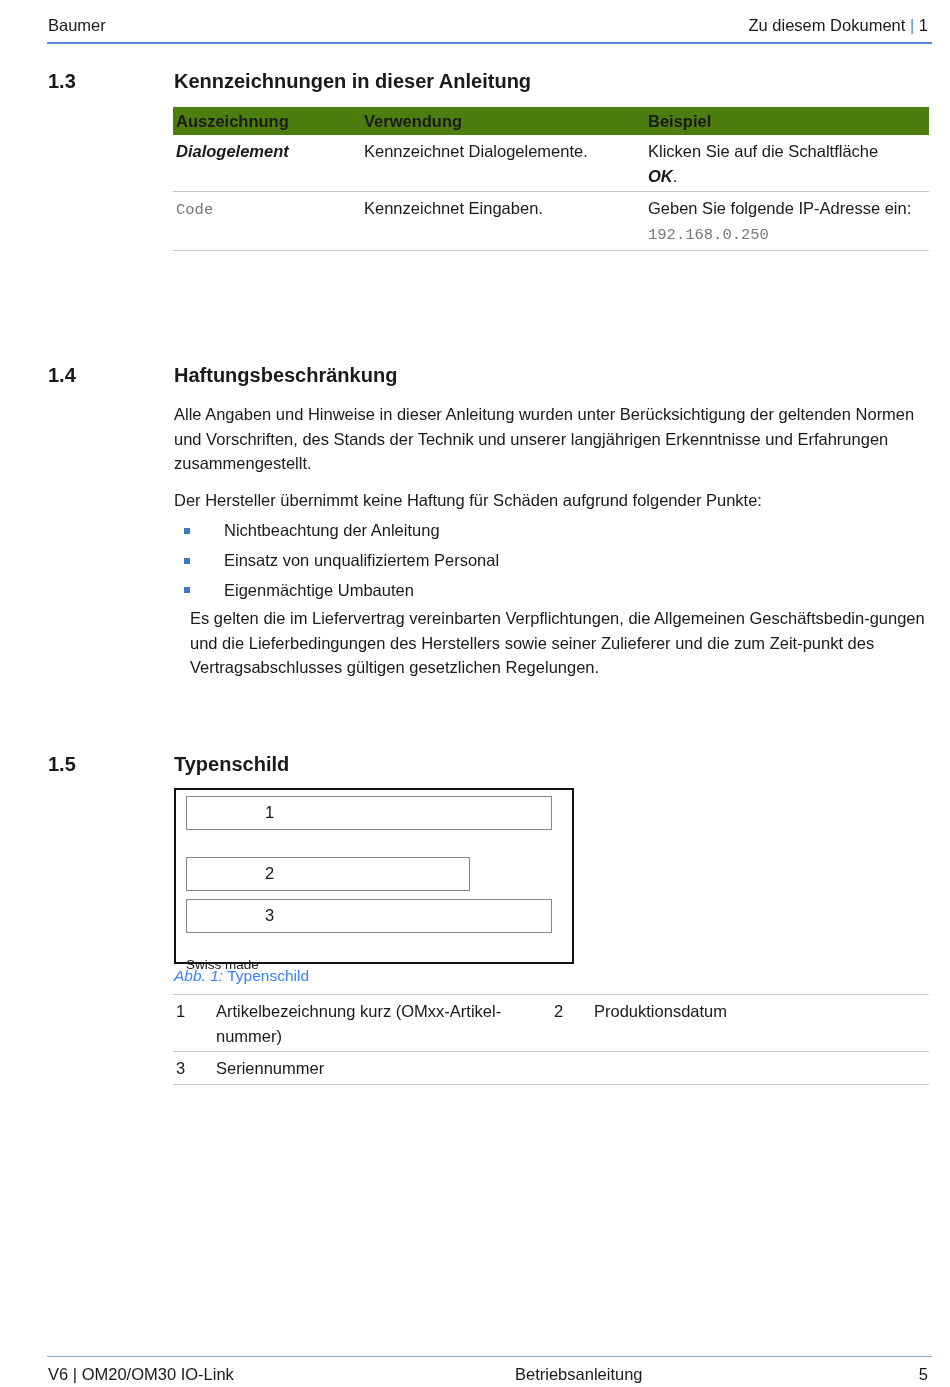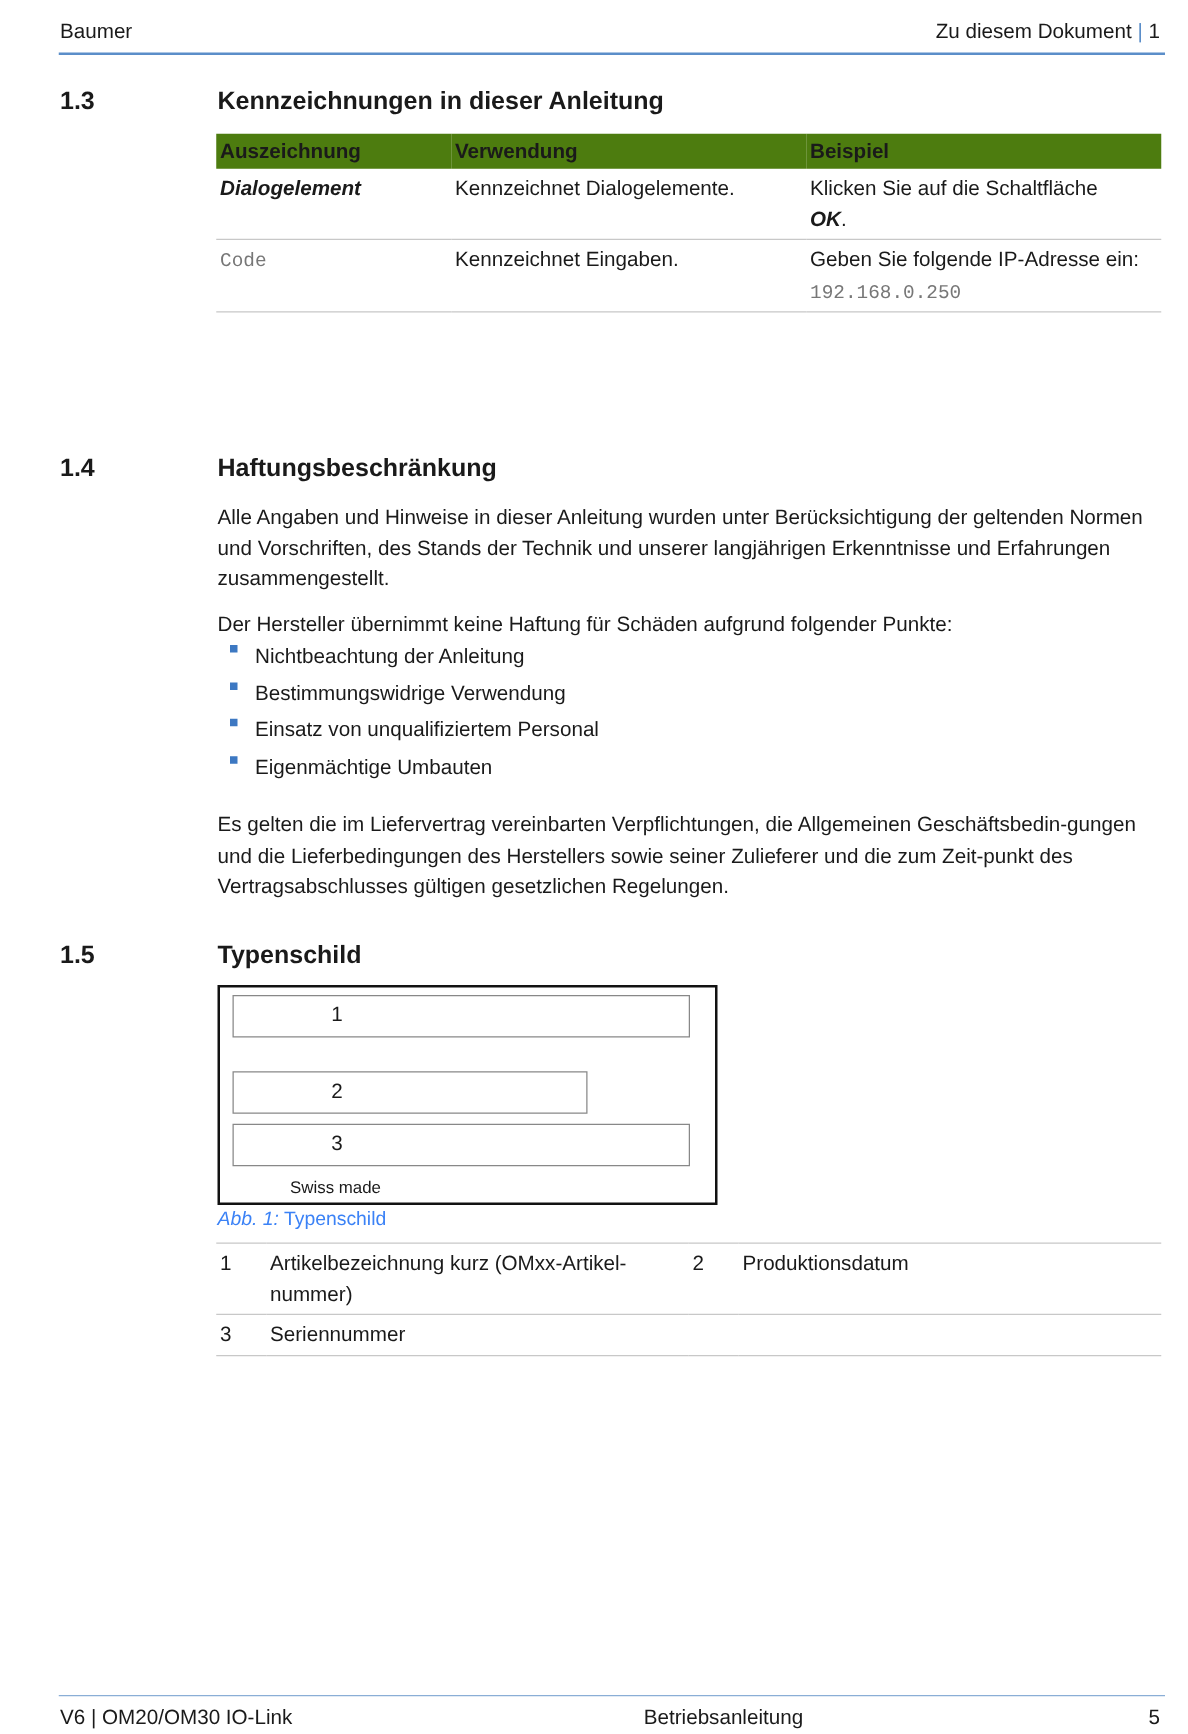--- a/index.html
+++ b/index.html
@@ -14,26 +14,26 @@
   .footer .r { position:absolute; right:4px; top:8px; }
   .h2 { position:absolute; font-size:20px; font-weight:bold; }
   .h2 .num { position:absolute; left:0; }
   .h2 .ttl { position:absolute; left:126px; white-space:nowrap; }
   .tbl { position:absolute; left:173px; width:756px; border-collapse:collapse; font-size:16.5px; }
   .tbl th { background:#4d7c0f; text-align:left; font-weight:bold; padding:0 3px; height:28px; }
   .tbl td { vertical-align:top; padding:4px 3px 3px 3px; line-height:24.5px; border-bottom:1.5px solid #c8c8c8; }
   .mono { font-family:"Liberation Mono", monospace; color:#777; font-size:15.5px; }
   .p { position:absolute; left:174px; width:750px; font-size:16.5px; line-height:24.5px; }
   .bullets { position:absolute; left:184px; font-size:16.5px; }
-  .bullets .bi { height:29.7px; display:flex; align-items:flex-start; }
+  .bullets .bi { height:29.7px; display:flex; align-items:center;gap:20px; }
   .bullets .sq { width:6px; height:6px; background:#3d78c2; margin-right:14px; }
   .plate { position:absolute; left:174px; top:788px; width:400px; height:176px; border:2px solid #111; box-sizing:border-box; }
   .field { position:absolute; left:10px; border:1px solid #888; height:34px; box-sizing:border-box; font-size:16.5px; }
   .field span { position:absolute; left:78px; top:6px; }
-  .swiss { position:absolute; left:10px; top:152px; font-size:13.5px;margin-left:46px; }
+  .swiss { position:absolute; left:10px; top:167px; font-size:13.5px; }
   .caption { position:absolute; left:174px; top:967px; font-size:15.5px; color:#3b82f6; }
   .legend { position:absolute; left:173px; top:994px; width:756px; border-collapse:collapse; font-size:16.5px; border-top:1.5px solid #c8c8c8; }
   .legend td { vertical-align:top; padding:4px 3px 3px 3px; line-height:24.5px; border-bottom:1.5px solid #c8c8c8; }
 </style>
 </head>
 <body>
 
 <div class="header">
   <span class="left">Baumer</span>
   <span class="right">
@@ -79,32 +79,28 @@
 </div>
 <div class="p" style="top:402px;">Alle Angaben und Hinweise in dieser Anleitung wurden unter Berücksichtigung der geltenden Normen und Vorschriften, des Stands der Technik und unserer langjährigen Erkenntnisse und Erfahrungen zusammengestellt.</div>
 <div class="p" style="top:488px;">Der Hersteller übernimmt keine Haftung für Schäden aufgrund folgender Punkte:</div>
 <div class="bullets" style="top:516px;">
   <div class="bi">
       <span class="sq"></span>
       <span>Nichtbeachtung der Anleitung</span>
     </div>
   <div class="bi">
       <span class="sq"></span>
-      <span>Bestimmungswidrige Verwendung</span>
-    </div>
-  <div class="bi">
-      <span class="sq"></span>
       <span>Einsatz von unqualifiziertem Personal</span>
     </div>
   <div class="bi">
       <span class="sq"></span>
       <span>Eigenmächtige Umbauten</span>
     </div>
 </div>
-<div class="p" style="top:648px;">Es gelten die im Liefervertrag vereinbarten Verpflichtungen, die Allgemeinen Geschäftsbedin-gungen und die Lieferbedingungen des Herstellers sowie seiner Zulieferer und die zum Zeit-punkt des Vertragsabschlusses gültigen gesetzlichen Regelungen.</div>
+<div class="p" style="top:606px;margin-left:16px;">Es gelten die im Liefervertrag vereinbarten Verpflichtungen, die Allgemeinen Geschäftsbedin-gungen und die Lieferbedingungen des Herstellers sowie seiner Zulieferer und die zum Zeit-punkt des Vertragsabschlusses gültigen gesetzlichen Regelungen.</div>
 
 <div class="h2" style="left:48px; top:753px;">
   <span class="num">1.5</span>
   <span class="ttl">Typenschild</span>
 </div>
 
 <div class="plate">
   <div class="field" style="top:6px; width:366px;">
       <span>1</span>
     </div>

